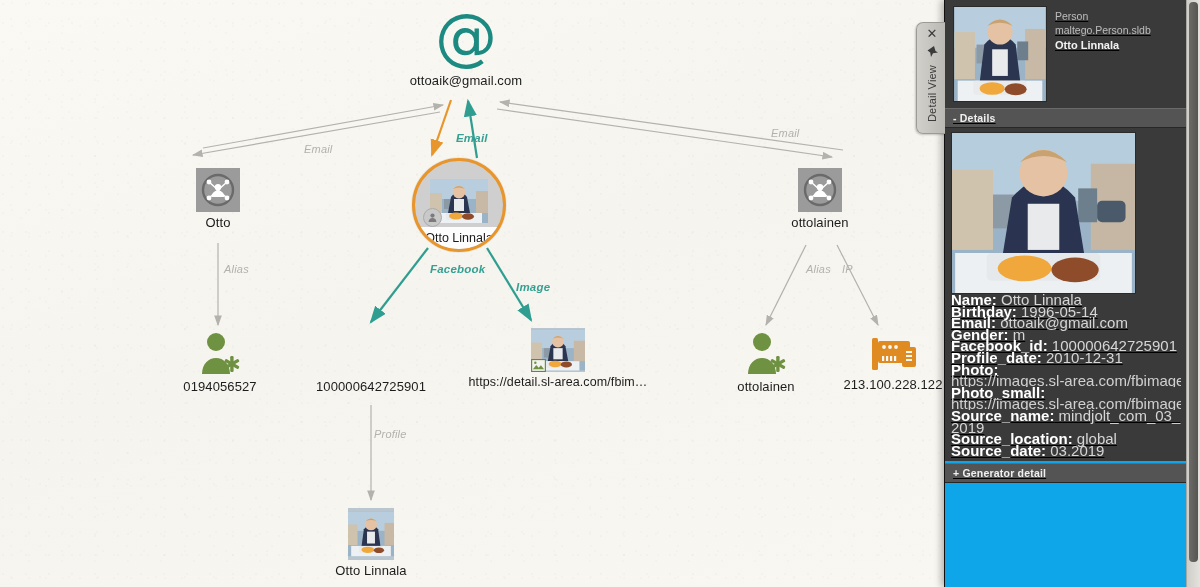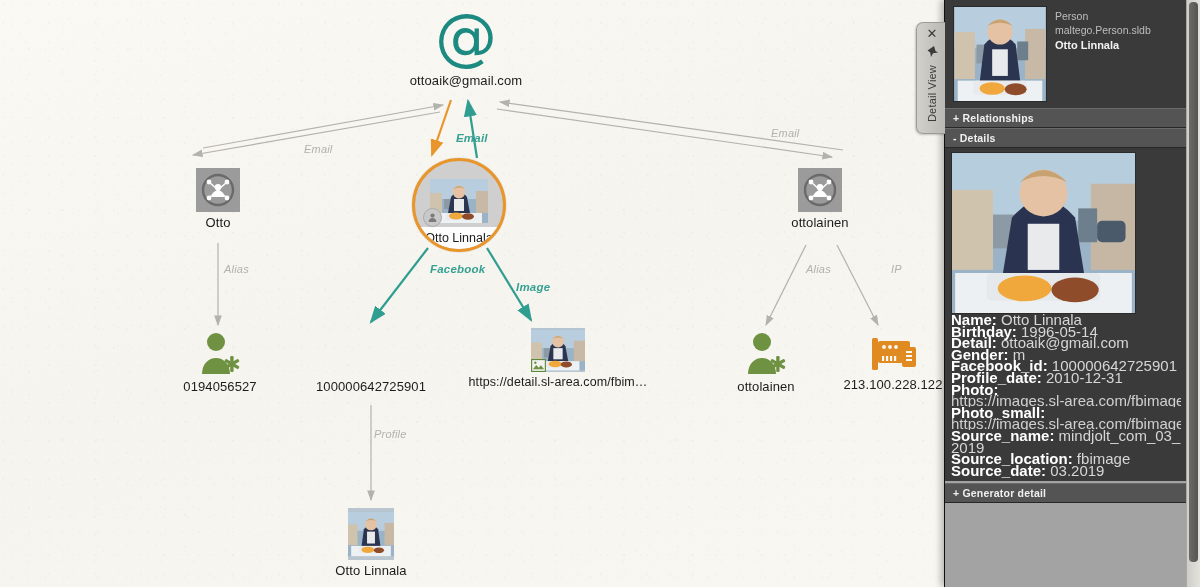--- a/index.html
+++ b/index.html
@@ -86,21 +86,21 @@
   .img-badge{
     position:absolute;left:0;bottom:0;width:15px;height:13px;
   }
 
   
   #panel{
     position:absolute;right:0;top:0;width:255px;height:587px;
     background:#2f2f2f;border-left:1px solid #111;
     box-shadow:-3px 0 7px rgba(0,0,0,.28);
   }
-  #panel-inner{position:absolute;left:0;top:0;right:13px;bottom:0;overflow:hidden;background:#a3a3a3;}
+  #panel-inner{position:absolute;left:0;top:0;right:13px;bottom:0;overflow:hidden;background:#0ea5e9;text-decoration:underline;}
   .panel-top{
     background:#3a3a3a;padding:6px 8px 6px 8px;display:flex;gap:8px;
   }
   .thumb-frame{width:92px;height:94px;flex:0 0 auto;border:1px solid #2a2a2a;overflow:hidden;background:#8fa3b5;position:relative;}
   .meta{padding-top:4px;color:#bdbdbd;font-size:10.5px;line-height:13.5px;}
   .meta .m-strong{color:#f2f2f2;font-weight:bold;font-size:11px;margin-top:2px;}
 
   .section-bar{
     background:#545454;color:#f0f0f0;font-size:10.5px;font-weight:bold;
     padding:3px 8px;border-top:1px solid #6a6a6a;border-bottom:1px solid #272727;
@@ -202,21 +202,21 @@
       </g>
     </svg>
 
     <div class="edge-label" style="left:304px;top:143px;">Email</div>
     <div class="edge-label" style="left:771px;top:127px;">Email</div>
     <div class="edge-label hl" style="left:456px;top:132px;">Email</div>
     <div class="edge-label" style="left:224px;top:263px;">Alias</div>
     <div class="edge-label hl" style="left:420px;top:263px;margin-left:10px;">Facebook</div>
     <div class="edge-label hl" style="left:516px;top:281px;">Image</div>
     <div class="edge-label" style="left:806px;top:263px;">Alias</div>
-    <div class="edge-label" style="left:891px;top:263px;">IP</div>
+    <div class="edge-label" style="left:842px;top:263px;">IP</div>
     <div class="edge-label" style="left:374px;top:428px;">Profile</div>
 
     <div class="node" style="left:402px;top:8px;width:128px;">
       <div class="at-glyph">@</div>
       <div class="nlabel">ottoaik@gmail.com</div>
     </div>
 
     <div class="node" style="left:168px;top:168px;width:100px;">
       <div class="sq-icon">
         <svg width="36" height="36" viewBox="0 0 36 36" aria-hidden="true">
@@ -430,21 +430,20 @@
             <ellipse cx="39" cy="52.5" rx="7" ry="3.8" fill="#8f4c2a"></ellipse>
           </svg>
         </div>
         <div class="meta">
           <div>Person</div>
           <div>maltego.Person.sldb</div>
           <div class="m-strong">Otto Linnala</div>
         </div>
       </div>
 
-      <div class="section-bar">+ Relationships</div>
 
       <div class="section-bar">- Details</div>
 
       <div class="section-body">
         <div class="big-photo">
           <svg width="183" height="160" viewBox="0 0 58 52" preserveAspectRatio="none">
             <rect width="58" height="52" fill="#9ab3c6"></rect>
             <rect x="0" y="0" width="58" height="22" fill="#b6cddd"></rect>
             <rect x="0" y="12" width="13" height="26" fill="#cfc3ad"></rect>
             <rect x="44" y="10" width="14" height="28" fill="#c5b7a4"></rect>
@@ -458,28 +457,28 @@
             <rect x="1" y="39" width="56" height="13" fill="#edf0f3"></rect>
             <rect x="11" y="39" width="36" height="9" rx="1.5" fill="#e6e9eb"></rect>
             <ellipse cx="23" cy="44" rx="8.5" ry="4.2" fill="#f0a83c"></ellipse>
             <ellipse cx="39" cy="44.5" rx="7.5" ry="4" fill="#8f4c2a"></ellipse>
           </svg>
         </div>
 
         <div id="detail-list">
             <div class="kv"><b>Name:</b><span class="val"> Otto Linnala</span></div>
             <div class="kv"><b>Birthday:</b><span class="val"> 1996-05-14</span></div>
-            <div class="kv"><b>Detail:</b><span class="val"> ottoaik@gmail.com</span></div>
+            <div class="kv"><b>Email:</b><span class="val"> ottoaik@gmail.com</span></div>
             <div class="kv"><b>Gender:</b><span class="val"> m</span></div>
             <div class="kv"><b>Facebook_id:</b><span class="val"> 100000642725901</span></div>
             <div class="kv"><b>Profile_date:</b><span class="val"> 2010-12-31</span></div>
             <div class="kv"><b>Photo:</b><span class="url">https://images.sl-area.com/fbimage/eyJ0eXAiOiJKV1QiLCJhbGciOiJIUzI1</span></div>
             <div class="kv"><b>Photo_small:</b><span class="url">https://images.sl-area.com/fbimage/eyJ0eXAiOiJKV1QiLCJhbGciOiJIUzI1</span></div>
             <div class="kv"><b>Source_name:</b><span class="val"> mindjolt_com_03_2019</span></div>
-            <div class="kv"><b>Source_location:</b><span class="val"> fbimage</span></div>
+            <div class="kv"><b>Source_location:</b><span class="val"> global</span></div>
             <div class="kv"><b>Source_date:</b><span class="val"> 03.2019</span></div>
           </div>
       </div>
 
       <div class="section-bar" style="margin-top:2px;">+ Generator detail</div>
     </div>
 
     <div id="vscroll">
       <div id="vthumb"></div>
     </div>

